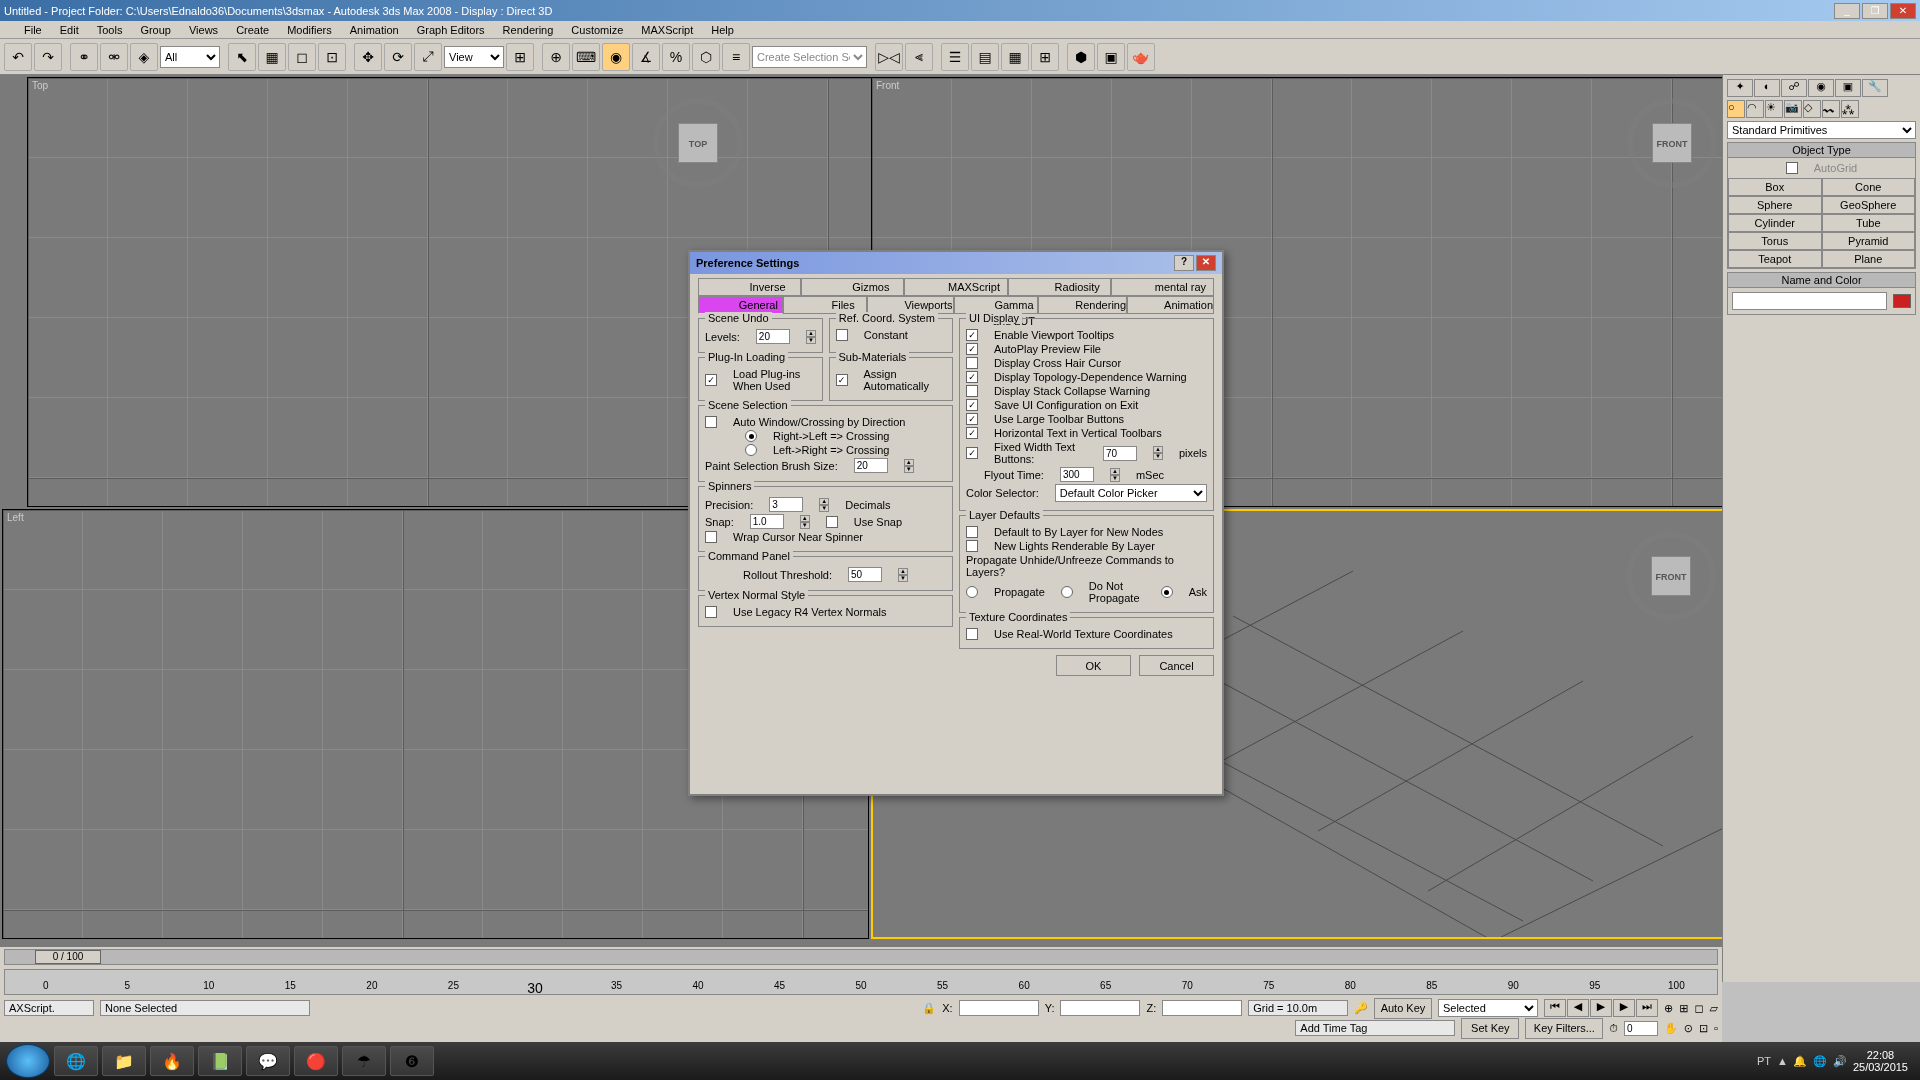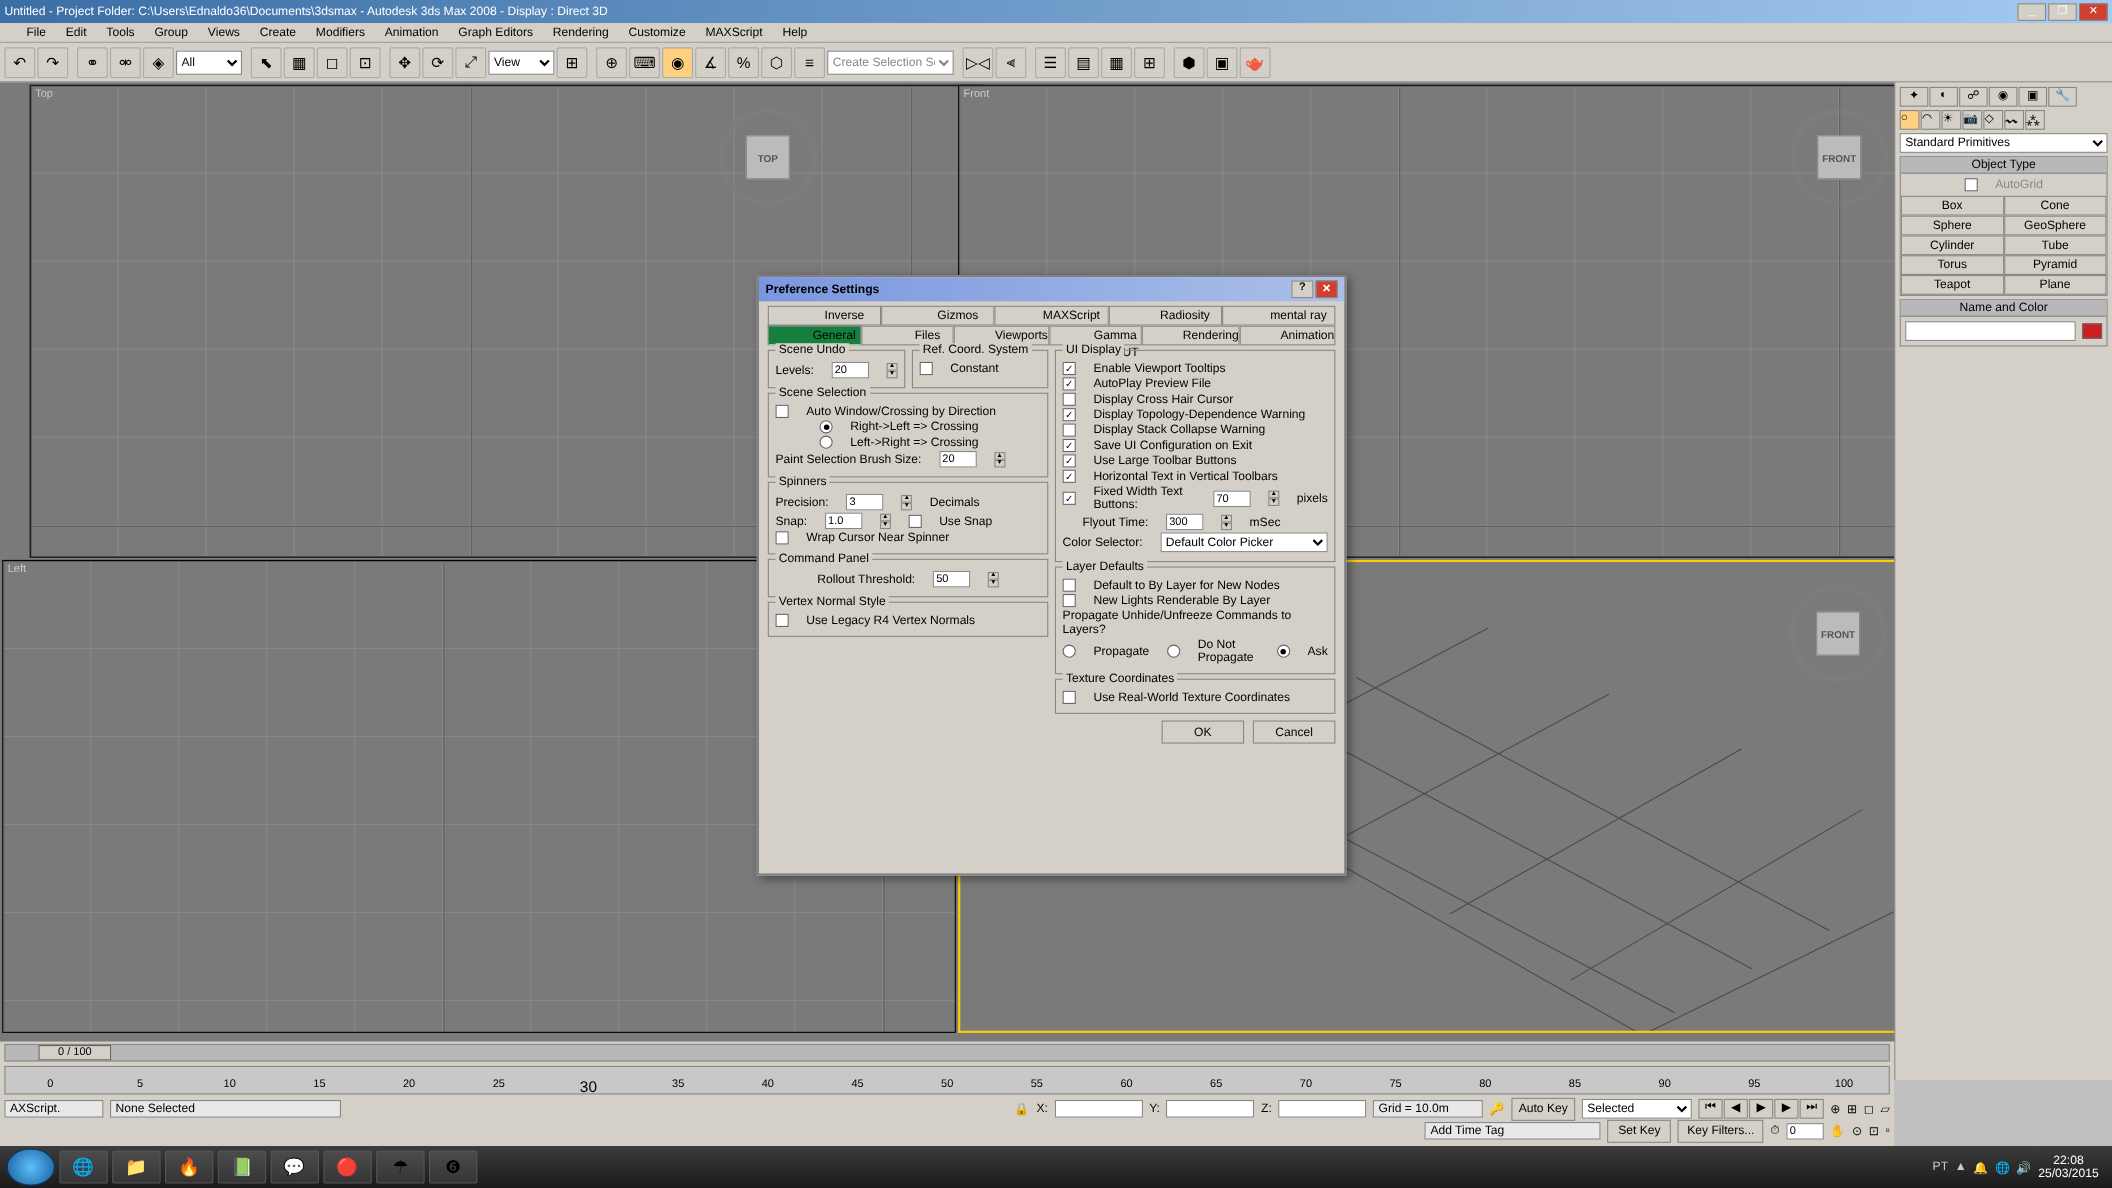--- a/index.html
+++ b/index.html
@@ -49,21 +49,21 @@
 .play-btns .pb { width:22px; height:18px; background:#d4d0c8; border:1px solid #888; text-align:center;}
 .dialog { position: absolute; left: 688px; top: 250px; width: 536px; height: 546px; background: #d4d0c8; border: 2px solid #808080; box-shadow: 3px 3px 8px rgba(0,0,0,.4); z-index: 100; }
 .dialog-title { height: 22px; background: linear-gradient(to right, #7a96df, #abc0e8); color: #000; display: flex; align-items: center; padding: 0 6px; font-weight: bold; }
 .dialog-title .dt-c { margin-left: auto; display: flex; gap: 2px; }
 .dt-btn { width: 20px; height: 16px; background: #d4d0c8; border: 1px solid #888; text-align: center; font-size: 10px; }
 .dt-close { background: #d04030; color: #fff; }
 .dialog-body { padding: 4px 8px; }
 .tab-rows { margin-bottom: 4px; }
 .tab-row { display: flex; }
 .tab { flex: 1; height: 18px; background: #d4d0c8; border: 1px solid #888; text-align: center; line-height: 16px; cursor: pointer; font-size: 11px; padding-left: 36px; }
-.tab.selected { background: #15803d; border-bottom: 1px solid #e4e0d8; }
+.tab.selected { background: #d946ef; border-bottom: 1px solid #e4e0d8; }
 .dlg-cols { display: flex; gap: 6px; }
 .dlg-col { flex: 1; display: flex; flex-direction: column; gap: 4px; }
 .fieldset { border: 1px solid #888; padding: 8px 6px 6px; position: relative; }
 .fieldset .legend { position: absolute; top: -7px; left: 6px; background: #d4d0c8; padding: 0 3px; font-size: 11px; }
 .field-row { display: flex; align-items: center; gap: 16px; margin: 2px 0; }
 .chk { width: 12px; height: 12px; background: #fff; border: 1px solid #666; display: inline-flex; align-items: center; justify-content: center; font-size: 9px; color: #000; flex-shrink:0;}
 .chk.on::after { content: '✓'; }
 .rad { width: 12px; height: 12px; border: 1px solid #666; border-radius: 50%; background: #fff; display: inline-flex; align-items: center; justify-content: center; flex-shrink:0;}
 .rad.on::after { content: ''; width: 5px; height: 5px; background: #000; border-radius: 50%; }
 .spin-input { width: 34px; height: 15px; background: #fff; border: 1px solid #888; font-size: 10px; text-align: left; padding: 0 2px; }
@@ -348,20 +348,36 @@
               </div>
           </div>
           <div class="fieldset" style="flex:1">
             <div class="legend">Ref. Coord. System</div>
             <div class="field-row">
                 <span class="chk"></span>
                 <span>Constant</span>
               </div>
           </div>
         </div>
+        <div style="display:flex; gap:6px;">
+          <div class="fieldset" style="flex:1">
+            <div class="legend">Plug-In Loading</div>
+            <div class="field-row">
+                <span class="chk on"></span>
+                <span>Load Plug-ins When Used</span>
+              </div>
+          </div>
+          <div class="fieldset" style="flex:1">
+            <div class="legend">Sub-Materials</div>
+            <div class="field-row">
+                <span class="chk on"></span>
+                <span>Assign Automatically</span>
+              </div>
+          </div>
+        </div>
         <div class="fieldset">
           <div class="legend">Scene Selection</div>
           <div class="field-row">
               <span class="chk"></span>
               <span>Auto Window/Crossing by Direction</span>
             </div>
           <div class="field-row" style="padding-left:40px">
               <span class="rad on"></span>
               <span>Right-&gt;Left =&gt; Crossing</span>
             </div>

